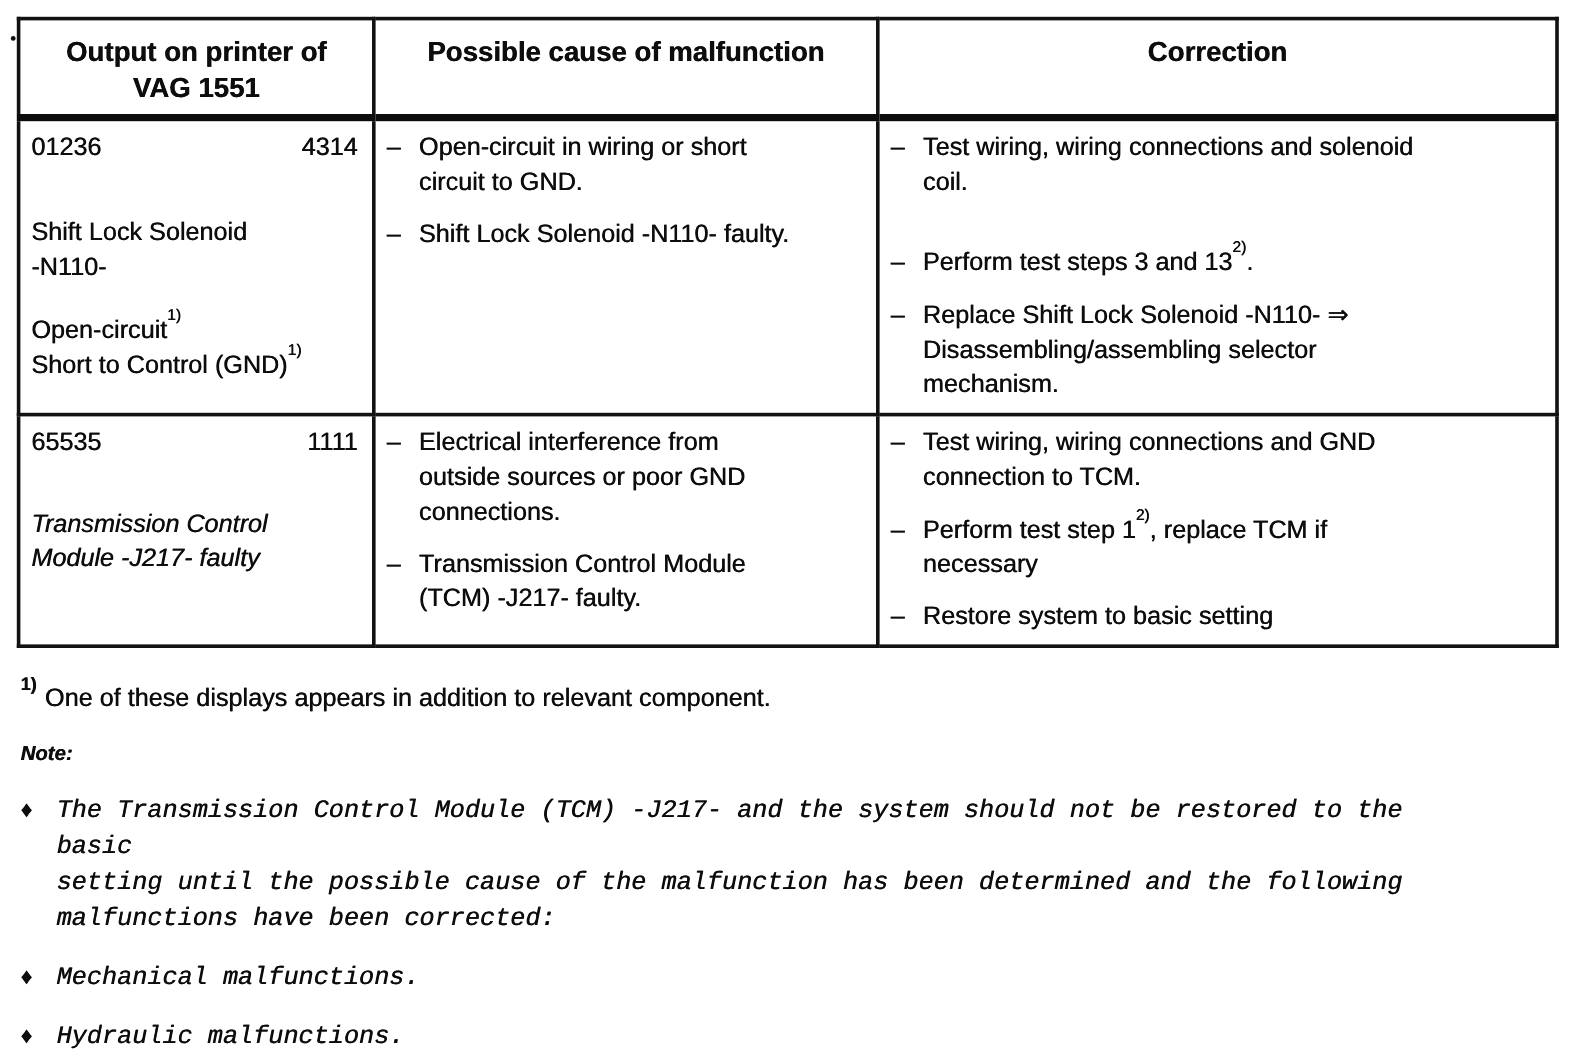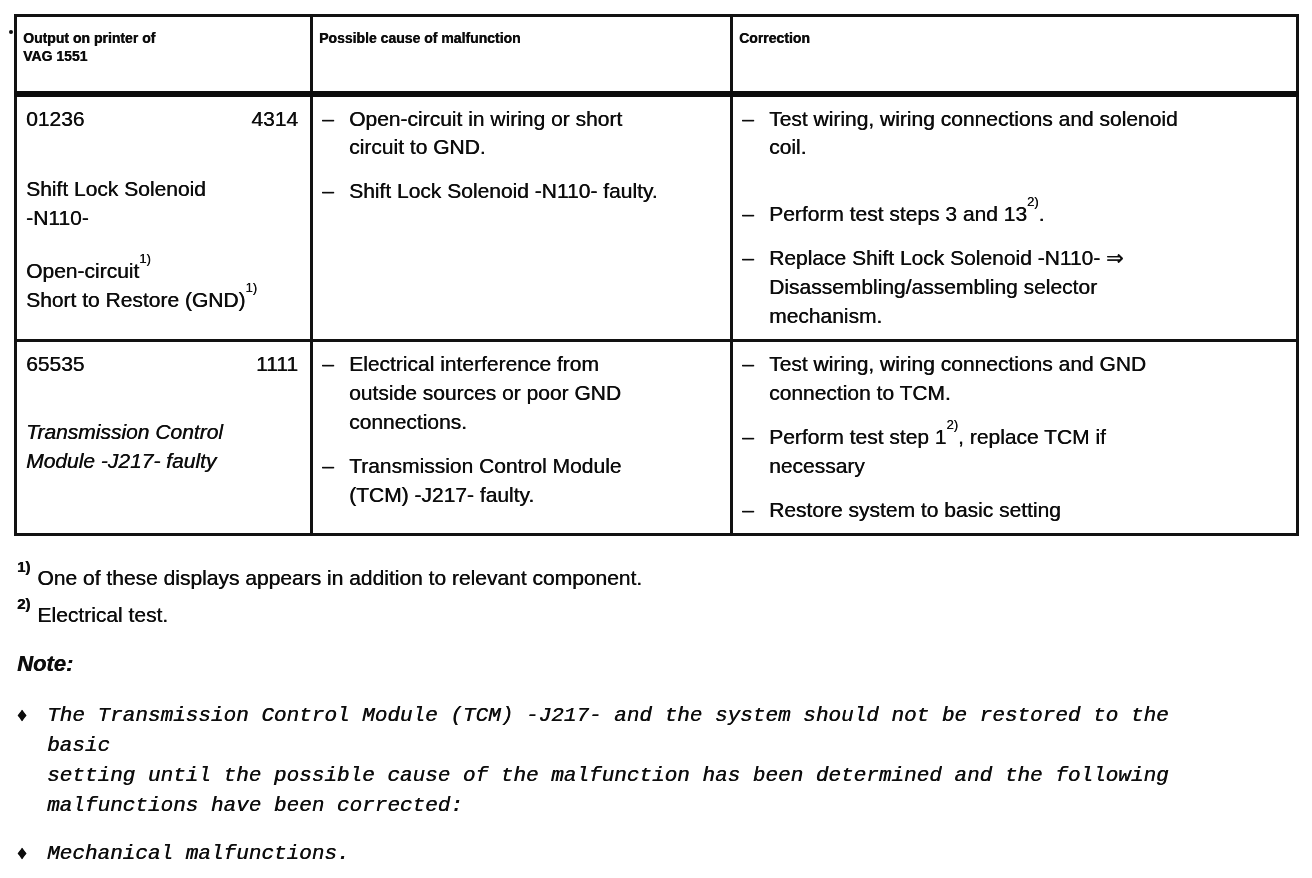--- a/index.html
+++ b/index.html
@@ -9,21 +9,21 @@
     font-family:"Liberation Sans", sans-serif; color:#0d0d0d;
     text-shadow:0.4px 0 0 currentColor; 
   }
   .page { padding:14px 16px 0 14px; }
 
   
   table.fault-table { border-collapse:collapse; table-layout:fixed; width:1282px; border:3px solid #121212; }
   th, td { border:3px solid #121212; vertical-align:top; }
   thead th {
     height:78px; border-bottom:6px solid #0c0c0c;
-    font-size:14px; font-weight:bold; text-align:left;
+    font-size:23px; font-weight:bold; text-align:center;
     padding:12px 6px 6px; line-height:1.3;
   }
   td { font-size:21px; line-height:1.38; padding:8px 10px 8px 9px; }
   td.c1 { height:237px; }
   tr.r2 td { height:186px; }
 
   .code-row { display:flex; justify-content:space-between; padding-right:2px;align-items:center; }
   .component { margin-top:42px; }
   tr.r2 .component { margin-top:39px;font-style:italic; }
   .displays { margin-top:24px; }
@@ -36,21 +36,21 @@
 
   sup { font-size:13px; line-height:0; position:relative; top:-7px; letter-spacing:0; }
 
   
   .footnotes { margin:30px 0 0 3px; }
   .footnote { font-size:21px; margin-bottom:13px; }
   .footnote sup { font-size:15px; top:-5px; margin-right:7px; font-weight:bold; }
 
   
   .note-section { margin:24px 0 0 3px; font-style:italic; }
-  .note-title { font-size:22px; font-weight:bold; margin-bottom:24px; }
+  .note-title { font-size:17px; font-weight:bold; margin-bottom:24px; }
   .note-item { display:flex; font-size:21px; line-height:1.42; margin-bottom:19px; }
   .note-bullet { width:30px; flex:none; font-style:normal; font-size:19px; padding-top:1px; }
   .note-text { white-space:pre-line; max-width:1190px;font-family:Liberation Mono, monospace; }
 
   
   .artifact-dot { position:absolute; left:9px; top:30px; width:4px; height:4px; background:#111; border-radius:50%; }
 </style>
 </head>
 <body>
 
@@ -81,21 +81,21 @@
           <div class="code-row">
             <span>01236</span>
             <span>4314</span>
           </div>
           <div class="component">
             <div>Shift Lock Solenoid</div>
             <div>-N110-</div>
           </div>
           <div class="displays">
             <div><span>Open-circuit</span><sup>1)</sup></div>
-            <div><span>Short to Restore (GND)</span><sup>1)</sup></div>
+            <div><span>Short to Control (GND)</span><sup>1)</sup></div>
           </div>
         </td>
         <td>
           <div class="dash-item">
             <span class="dash">–</span>
             <span class="itxt"><span>Open-circuit in wiring or short
 circuit to GND.</span><sup></sup><span class="itxt"></span></span>
           </div>
           <div class="dash-item">
             <span class="dash">–</span>
@@ -162,23 +162,20 @@
           </div>
         </td>
       </tr>
     </tbody>
   </table>
 
   <div class="footnotes">
     <div class="footnote">
       <sup>1)</sup><span>One of these displays appears in addition to relevant component.</span>
     </div>
-    <div class="footnote">
-      <sup>2)</sup><span>Electrical test.</span>
-    </div>
   </div>
 
   <div class="note-section">
     <div class="note-title">Note:</div>
 
     <div class="note-item">
       <span class="note-bullet">♦</span>
       <span class="note-text">The Transmission Control Module (TCM) -J217- and the system should not be restored  to the basic
 setting until the possible cause of the malfunction has been determined and the following
 malfunctions have been corrected:</span>

